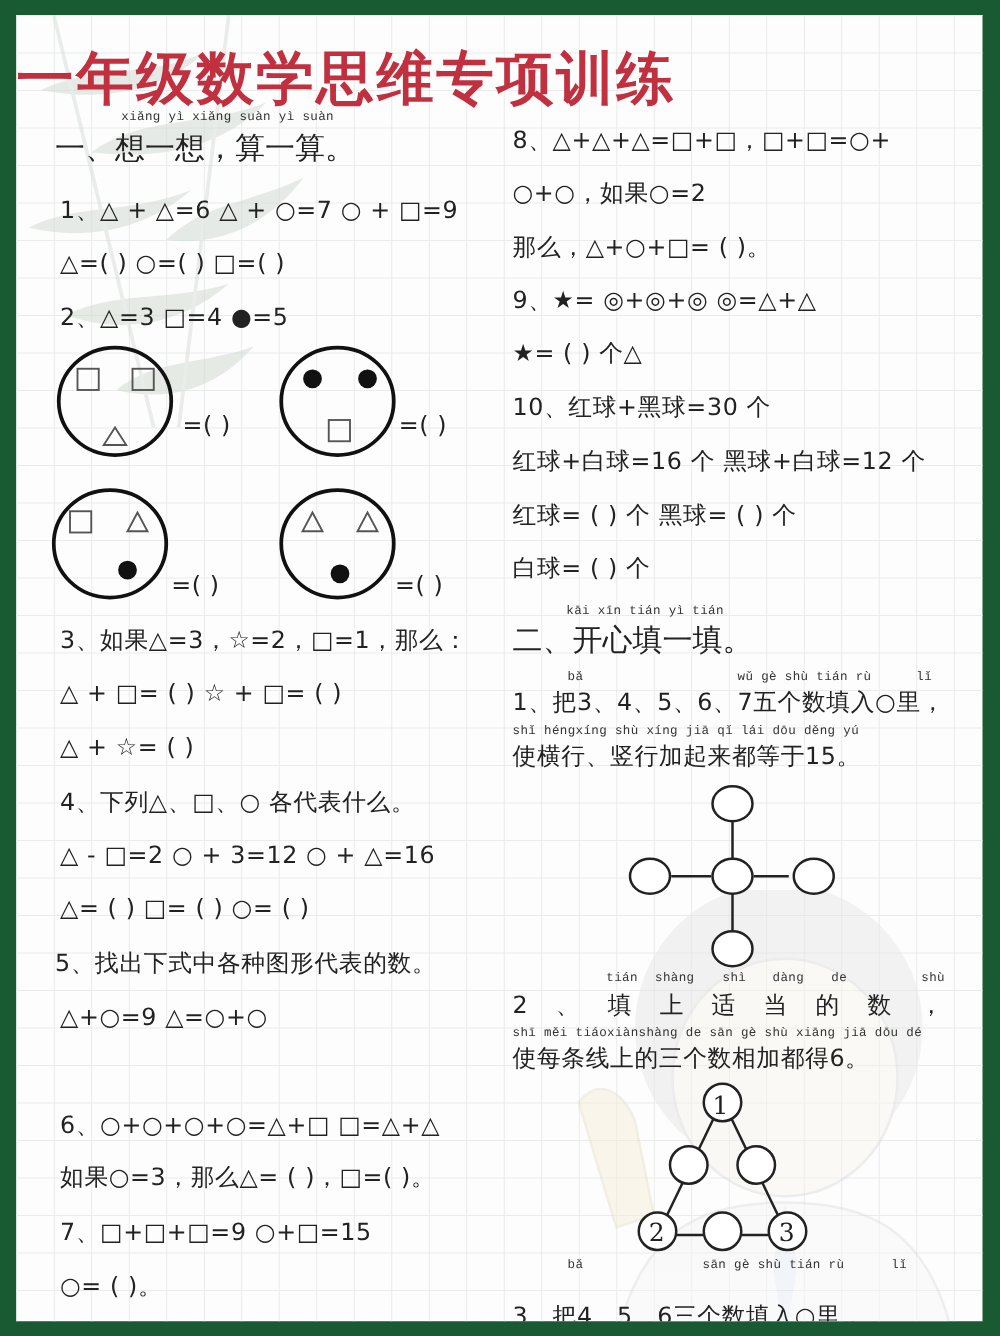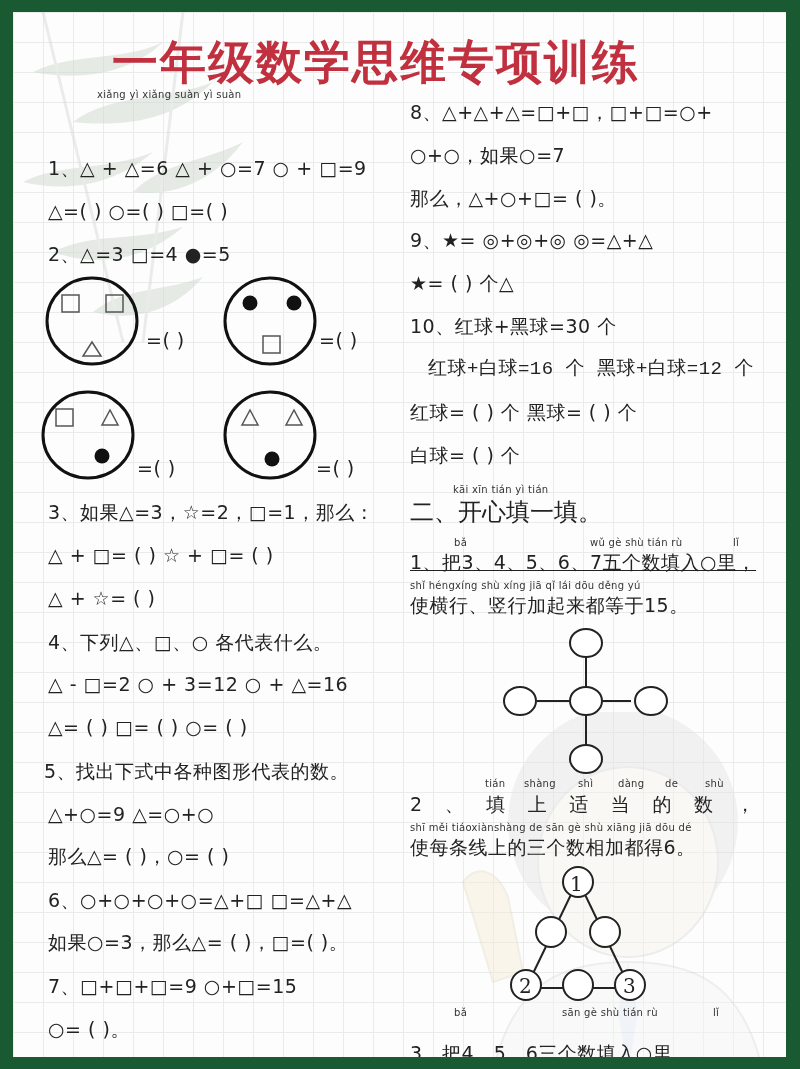--- a/index.html
+++ b/index.html
@@ -23,27 +23,27 @@
   .bamboo {
     position: absolute; left: 0; top: 0; width: 260px; height: 330px;
     opacity: 0.5; pointer-events: none;
   }
   .mascot {
     position: absolute; left: 440px; top: 700px; width: 340px; height: 360px;
     opacity: 0.45; pointer-events: none;
   }
   .title {
     position: absolute; left: 0; width: 726px; top: 20px;
-    text-align: center; font-size: 46px; font-weight: bold;
+    font-size: 46px; font-weight: bold;
     color: #c0303f; letter-spacing: 2px;
   }
   .abs { position: absolute; white-space: nowrap; }
   .line { font-size: 19px; line-height: 24px; letter-spacing: 0.5px; }
   .heading { font-size: 24px; line-height: 28px; }
-  .py { font-size: 10px; color: #333; letter-spacing: 0.3px; }
+  .py { font-size: 10px; color: #333; letter-spacing: 0.3px; font-family: Liberation Mono, monospace; }
   svg.diag { position: absolute; overflow: visible; }
 </style>
 </head>
 <body>
 
 <div class="paper">
 
   <svg class="bamboo" viewBox="0 0 260 330">
     <g fill="#cfd8cf" stroke="none">
       <path d="M20 60 C60 40 110 50 150 30 C120 60 70 70 20 60Z"></path>
@@ -63,20 +63,21 @@
     <circle cx="170" cy="110" r="115" fill="#e4e4e4"></circle>
     <ellipse cx="175" cy="150" rx="90" ry="95" fill="#f6f3ea" stroke="#d8d8d8" stroke-width="2"></ellipse>
     <path d="M40 360 C60 270 110 250 175 250 C240 250 290 270 310 360Z" fill="#f5f5f5" stroke="#dcdcdc" stroke-width="2"></path>
     <path d="M175 250 L165 300 L175 360 L185 300Z" fill="#e2e8f2"></path>
     <path d="M10 170 C25 150 45 160 55 185 L70 260 L40 270 Z" fill="#f6ecd6" stroke="#e4dcc4" stroke-width="2"></path>
   </svg>
 
   <div class="title">一年级数学思维专项训练</div>
 
   <div class="abs py" style="left:84px;top:77px;">xiǎng yì xiǎng   suàn yì suàn</div>
+  <div class="abs heading" style="left:31px;top:92px;">一、想一想，算一算。</div>
 
   <div class="abs line" style="left:35px;top:144px;">1、△ + △=6    △ + ○=7   ○ + □=9</div>
   <div class="abs line" style="left:35px;top:187px;">△=(      )      ○=(        )      □=(        )</div>
 
   <div class="abs line" style="left:35px;top:230px;">2、△=3           □=4          ●=5</div>
 
   <div>
     <svg class="diag" style="left:32px;top:262px;" width="96" height="94">
       <ellipse cx="47" cy="47" rx="45" ry="43" fill="none" stroke="#111" stroke-width="3"></ellipse>
       <rect x="17" y="21" width="17" height="17" fill="none" stroke="#555" stroke-width="1.5"></rect>
@@ -116,68 +117,67 @@
   <div class="abs line" style="left:35px;top:488px;">3、如果△=3，☆=2，□=1，那么：</div>
   <div class="abs line" style="left:35px;top:531px;">△ + □= (           )     ☆ + □= (           )</div>
   <div class="abs line" style="left:35px;top:574px;">△ + ☆= (           )</div>
 
   <div class="abs line" style="left:35px;top:618px;">4、下列△、□、○ 各代表什么。</div>
   <div class="abs line" style="left:35px;top:660px;">△ - □=2    ○ + 3=12    ○ + △=16</div>
   <div class="abs line" style="left:35px;top:703px;">△= (        )   □= (        )   ○= (        )</div>
 
   <div class="abs line" style="left:31px;top:747px;text-align:center;">5、找出下式中各种图形代表的数。</div>
   <div class="abs line" style="left:35px;top:790px;">△+○=9              △=○+○</div>
-  <div class="abs line" style="left:35px;top:832px;">那么△= (      )，○= (      )</div>
 
   <div class="abs line" style="left:35px;top:876px;">6、○+○+○+○=△+□  □=△+△</div>
   <div class="abs line" style="left:35px;top:918px;">如果○=3，那么△= (      )，□=(      )。</div>
 
   <div class="abs line" style="left:35px;top:962px;">7、□+□+□=9         ○+□=15</div>
   <div class="abs line" style="left:35px;top:1005px;">○= (          )。</div>
 
   <div class="abs line" style="left:397px;top:88px;">8、△+△+△=□+□，□+□=○+</div>
-  <div class="abs line" style="left:397px;top:131px;">○+○，如果○=7</div>
+  <div class="abs line" style="left:397px;top:131px;">○+○，如果○=2</div>
   <div class="abs line" style="left:397px;top:174px;">那么，△+○+□= (           )。</div>
 
   <div class="abs line" style="left:397px;top:216px;">9、★=  ◎+◎+◎      ◎=△+△</div>
   <div class="abs line" style="left:397px;top:259px;">★= (        ) 个△</div>
 
   <div class="abs line" style="left:397px;top:302px;">10、红球+黑球=30 个</div>
-  <div class="abs line" style="left:415px;top:345px;font-family:Liberation Mono, monospace;">红球+白球=16 个  黑球+白球=12 个</div>
+  <div class="abs line" style="left:397px;top:345px;">红球+白球=16 个  黑球+白球=12 个</div>
   <div class="abs line" style="left:397px;top:388px;">红球= (        ) 个    黑球= (        ) 个</div>
   <div class="abs line" style="left:397px;top:431px;">白球= (        ) 个</div>
 
   <div class="abs py" style="left:440px;top:472px;">kāi xīn tián yì tián</div>
   <div class="abs heading" style="left:397px;top:486px;">二、开心填一填。</div>
 
   <div class="abs py" style="left:441px;top:525px;">bǎ</div>
   <div class="abs py" style="left:577px;top:525px;">wǔ  gè  shù tián  rù</div>
   <div class="abs py" style="left:720px;top:525px;">lǐ</div>
-  <div class="abs line" style="left:397px;top:538px;text-decoration:underline;">1、把3、4、5、6、7五个数填入○里，</div>
+  <div class="abs line" style="left:397px;top:538px;">1、把3、4、5、6、7五个数填入○里，</div>
   <div class="abs py" style="left:397px;top:568px;">shǐ héngxíng       shù xíng jiā  qǐ   lái  dōu děng  yú</div>
   <div class="abs line" style="left:397px;top:581px;">使横行、竖行加起来都等于15。</div>
 
   <svg class="diag" style="left:490px;top:605px;" width="140" height="150">
     <line x1="83" y1="40" x2="83" y2="72" stroke="#222" stroke-width="2"></line>
     <line x1="83" y1="98" x2="83" y2="128" stroke="#222" stroke-width="2"></line>
     <line x1="34" y1="84" x2="66" y2="84" stroke="#222" stroke-width="2"></line>
     <line x1="100" y1="84" x2="128" y2="84" stroke="#222" stroke-width="2"></line>
     <ellipse cx="83" cy="26" rx="16" ry="14" fill="#fff" stroke="#222" stroke-width="2"></ellipse>
     <ellipse cx="17" cy="84" rx="16" ry="14" fill="#fff" stroke="#222" stroke-width="2"></ellipse>
     <ellipse cx="83" cy="84" rx="16" ry="14" fill="#fff" stroke="#222" stroke-width="2"></ellipse>
     <ellipse cx="148" cy="84" rx="16" ry="14" fill="#fff" stroke="#222" stroke-width="2"></ellipse>
     <ellipse cx="83" cy="142" rx="16" ry="14" fill="#fff" stroke="#222" stroke-width="2"></ellipse>
   </svg>
 
   <div class="abs py" style="left:472px;top:766px;">tián</div>
   <div class="abs py" style="left:511px;top:766px;">shàng</div>
   <div class="abs py" style="left:565px;top:766px;">shì</div>
   <div class="abs py" style="left:605px;top:766px;">dàng</div>
   <div class="abs py" style="left:652px;top:766px;">de</div>
-  <div class="abs py" style="left:692px;top:766px;">shù</div>
+  <div class="abs py" style="left:724px;top:766px;">shù</div>
   <div class="abs line" style="left:397px;top:780px;display:flex;width:345px;justify-content:space-between;">
     <span>2</span>
     <span>、</span>
     <span>填</span>
     <span>上</span>
     <span>适</span>
     <span>当</span>
     <span>的</span>
     <span>数</span>
     <span>，</span>

